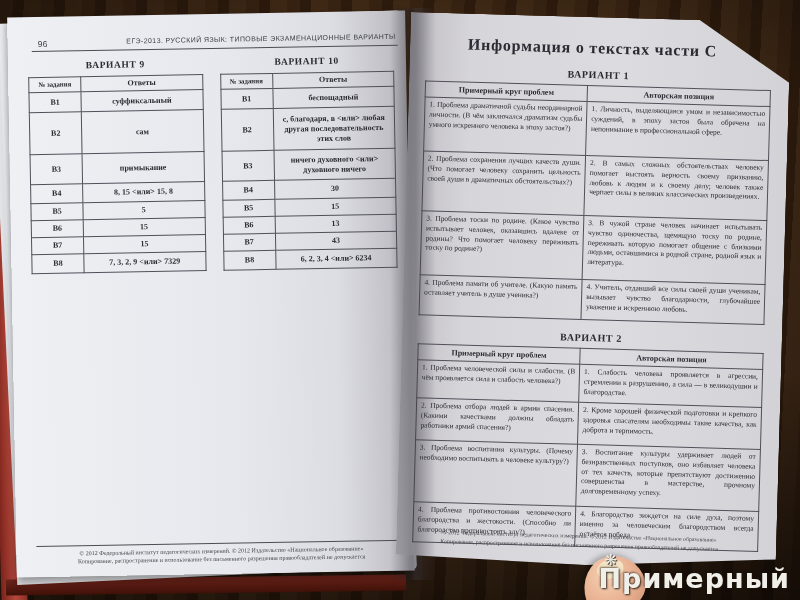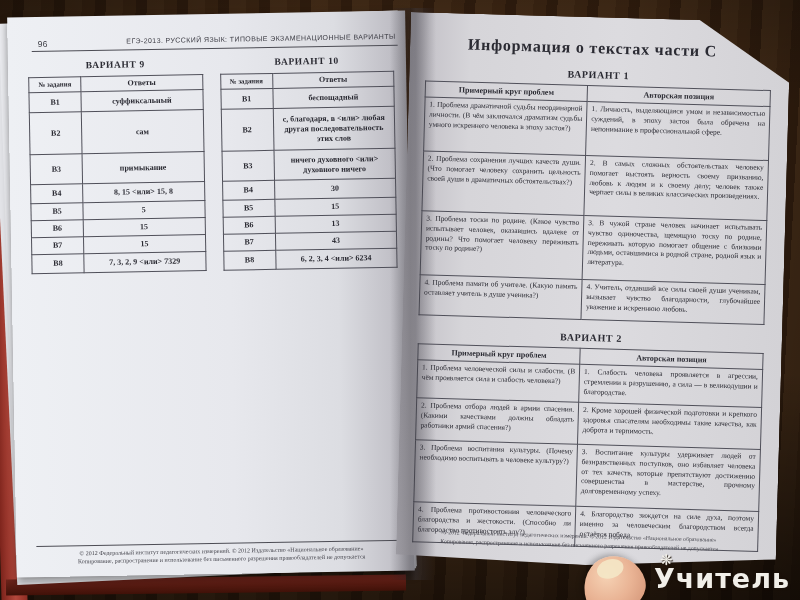--- a/index.html
+++ b/index.html
@@ -263,14 +263,14 @@
 </div>
 
 <div class="gutter"></div>
 
 <div class="finger">
   <div class="nail"></div>
 </div>
 
 <div class="labirint">
   <span class="burst">❋</span>
-  <span>Учитель</span>
+  <span>Примерный</span>
 </div>
 
 </body></html>

